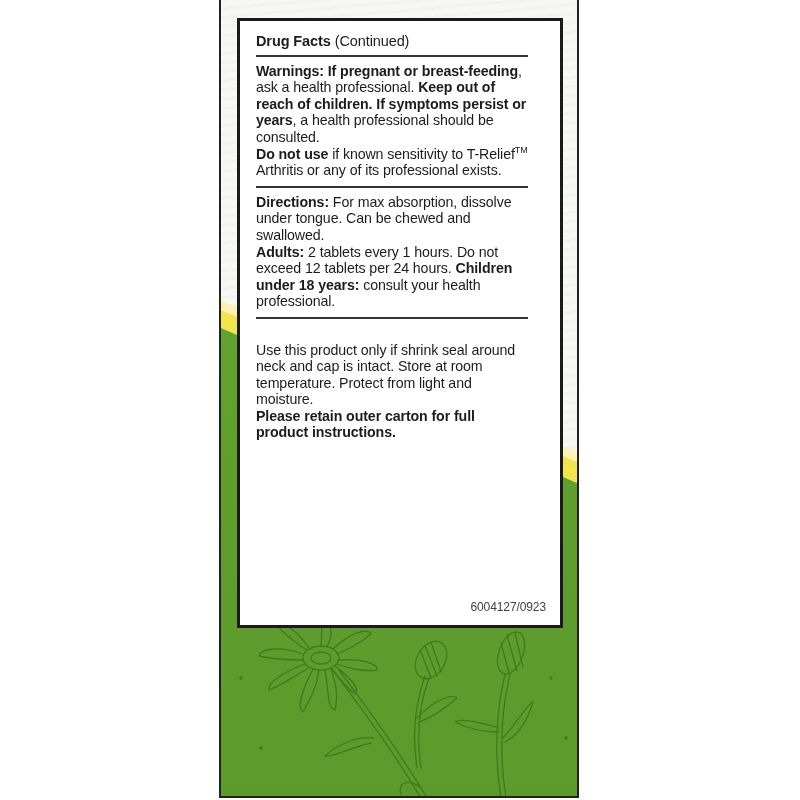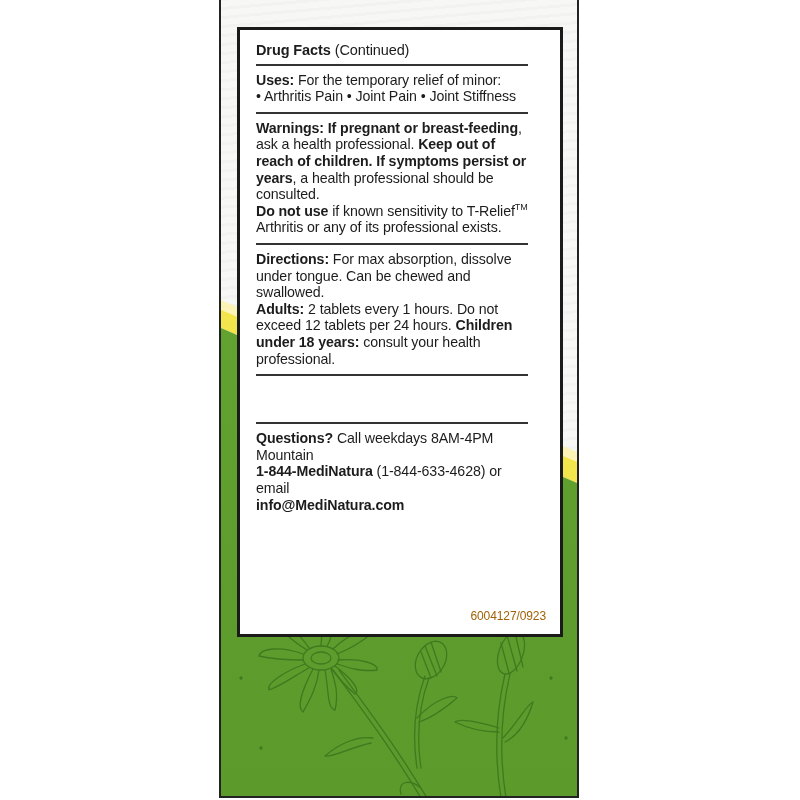--- a/index.html
+++ b/index.html
@@ -6,26 +6,26 @@
   body { width: 800px; height: 800px; background: #ffffff; position: relative; overflow: hidden; font-family: "Liberation Sans", sans-serif; }
   .panel { position: absolute; left: 219px; top: -2px; width: 360px; height: 800px; border-left: 2px solid #222; border-right: 2px solid #222; border-bottom: 2px solid #222; box-sizing: border-box; overflow: hidden; background: #f7f7f5; }
   .panel-texture { position: absolute; inset: 0; background: repeating-linear-gradient(175deg, rgba(0,0,0,0.018) 0 3px, rgba(255,255,255,0) 3px 9px); }
   .green { position: absolute; left: 0; right: 0; bottom: 0; top: 0; background: linear-gradient(180deg, #5d9e2c 0%, #62a230 40%, #5b9a2b 100%);
            clip-path: polygon(0 330px, 100% 485px, 100% 100%, 0 100%); }
   .yellow { position: absolute; left: 0; right: 0; top: 0; bottom: 0; background: #f2e23a;
            clip-path: polygon(0 312px, 100% 464px, 100% 485px, 0 330px); opacity: 0.9; }
   .yellow-soft { position: absolute; left: 0; right: 0; top: 0; bottom: 0; background: #fbf3a6;
            clip-path: polygon(0 302px, 100% 454px, 100% 466px, 0 314px); opacity: 0.8; }
   .flowers { position: absolute; left: 0; top: 620px; width: 360px; height: 180px; }
-  .facts { position: absolute; left: 16px; top: 29px; width: 326px; height: 610px; background: #fff; border: 3px solid #1a1a1a; box-sizing: border-box; padding: 12px 32px 0 16px; color: #1c1c1c; font-size: 14.2px; line-height: 16.6px; letter-spacing: -0.1px; }
+  .facts { position: absolute; left: 16px; top: 20px; width: 326px; height: 610px; background: #fff; border: 3px solid #1a1a1a; box-sizing: border-box; padding: 12px 32px 0 16px; color: #1c1c1c; font-size: 14.2px; line-height: 16.6px; letter-spacing: -0.1px; }
   .facts b { font-weight: bold; }
   .sec { border-top: 2px solid #333; padding: 6px 0 7px 0; }
   .sec.first { border-top: none; padding-top: 0; padding-bottom: 5px; }
   .title { font-size: 14.5px; }
-  .lotcode { position: absolute; right: 14px; bottom: 9px; font-size: 12px; color: #a16207; }
+  .lotcode { position: absolute; right: 14px; bottom: 9px; font-size: 12px; color: #404040; }
   .tm { font-size: 9px; vertical-align: super; line-height: 0; margin-top: 24px; }
 </style>
 </head>
 <body>
 
 <div class="panel">
   <div class="panel-texture"></div>
   <div class="yellow-soft"></div>
   <div class="yellow"></div>
   <div class="green"></div>
@@ -73,30 +73,20 @@
     <circle cx="330" cy="60" r="1" fill="#3f7a1f"></circle>
     <circle cx="345" cy="120" r="1" fill="#3f7a1f"></circle>
     <circle cx="20" cy="60" r="1" fill="#3f7a1f"></circle>
   </svg>
 
   <div class="facts">
     <div class="sec first">
       <span class="title"><b>Drug Facts</b> <span>(Continued)</span></span>
     </div>
 
-    <div class="sec">
-      <b>Uses:</b>
-      <span>For the temporary relief of minor:</span><br>
-      <span>•</span>
-      <span>Arthritis Pain</span>
-      <span>•</span>
-      <span>Joint Pain</span>
-      <span>•</span>
-      <span>Joint Stiffness</span>
-    </div>
 
     <div class="sec">
       <b>Warnings:</b>
       <b>If pregnant or breast-feeding</b><span>, ask a health professional.</span>
       <b>Keep out of reach of children.</b>
       <b>If symptoms persist or years</b><span>, a health professional should be consulted.</span><br>
       <b>Do not use</b>
       <span>if known sensitivity to T-Relief</span><span class="tm">TM</span>
       <span>Arthritis or any of its professional exists.</span>
     </div>
@@ -105,27 +95,21 @@
       <b>Directions:</b>
       <span>For max absorption, dissolve under tongue. Can be chewed and swallowed.</span><br>
       <b>Adults:</b>
       <span>2 tablets every 1 hours. Do not exceed 12 tablets per 24 hours.</span>
       <b>Children under 18 years:</b>
       <span>consult your health professional.</span>
     </div>
 
     <div class="sec">
       <br>
-      <br>
+      <span>Use this product only if shrink seal around neck and cap is intact. Store at room temperature. Protect from light and moisture.</span><br>
+      <b>Please retain outer carton for full product instructions.</b>
     </div>
 
 
-    <div class="sec">
-      <b>Questions?</b>
-      <span>Call weekdays 8AM-4PM Mountain</span><br>
-      <b>1-844-MediNatura</b>
-      <span>(1-844-633-4628) or email</span><br>
-      <b>info@MediNatura.com</b>
-    </div>
 
     <div class="lotcode">6004127/0923</div>
   </div>
 </div>
 
 </body></html>

